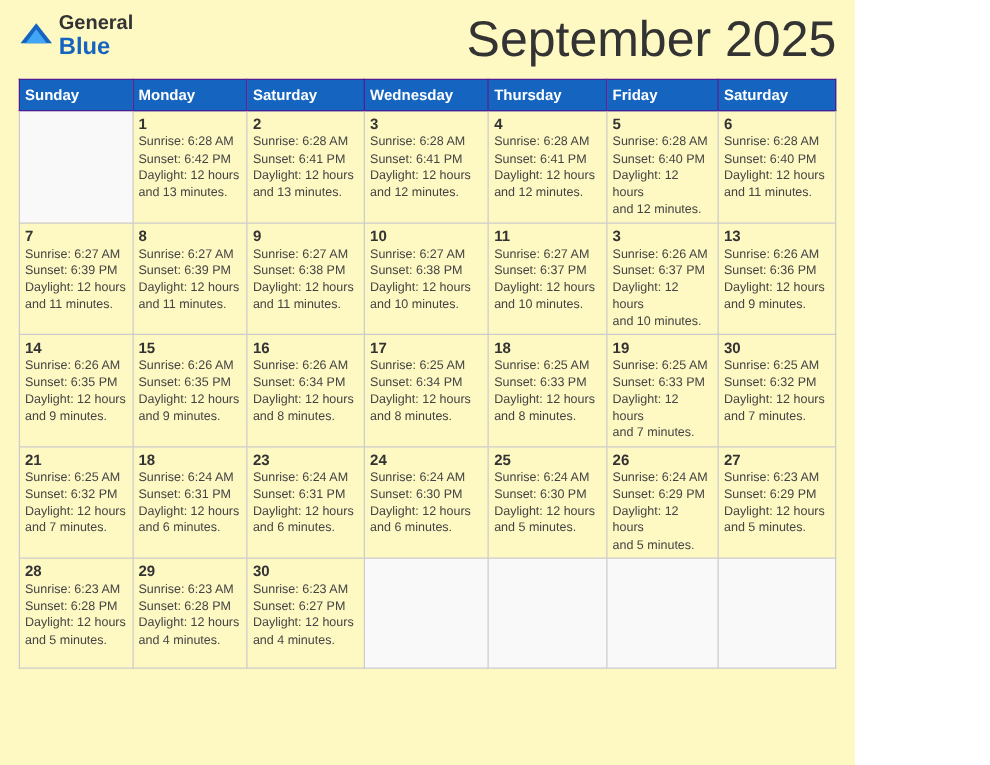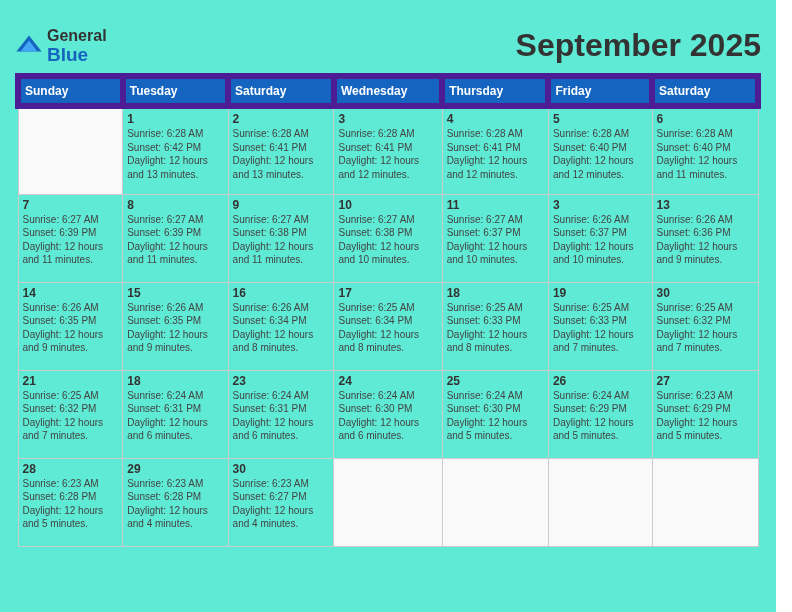--- a/index.html
+++ b/index.html
@@ -4,24 +4,24 @@
   <style>
     * { box-sizing: border-box; margin: 0; padding: 0; }
     body {
       font-family: Arial, sans-serif;
       background: #fff;
       width: 792px;
       height: 612px;
       overflow: hidden;
     }
     .page {
-      width: 776px;
+      width: 684px;
       height: 612px;
-      background: #5eead4;
-      padding: 27px 15px;
+      background: #fef9c3;
+      padding: 10px 15px;
     }
     .header {
       display: flex;
       justify-content: space-between;
       align-items: flex-start;
       margin-bottom: 8px;
     }
     .logo {
       display: flex;
       align-items: center;
@@ -43,41 +43,41 @@
       color: #1565c0;
     }
     .logo-icon {
       width: 28px;
       height: 28px;
     }
     .title-section {
       text-align: right;
     }
     .month-title {
-      font-size: 32px;
-      font-weight: bold;
+      font-size: 40px;
+      font-weight: normal;
       color: #333;
     }
     .location {
       font-size: 14px;
       color: #555;
     }
     .calendar {
       width: 100%;
       border-collapse: collapse;
       border: 1px solid #ccc;
     }
     .calendar th {
       background: #1565c0;
       color: #fff;
       font-size: 12px;
       font-weight: bold;
       padding: 5px 4px;
       text-align: left;
-      border: 6px solid #4c1d95;
+      border: 1px solid #4c1d95;
     }
     .calendar td {
       vertical-align: top;
       border: 1px solid #ccc;
       padding: 3px 4px;
       width: 113px;
       height: 88px;
       font-size: 9.5px;
       color: #333;
     }
@@ -114,21 +114,21 @@
     </div>
     <div class="title-section">
       <div class="month-title">September 2025</div>
     </div>
   </div>
 
   <table class="calendar">
     <thead>
       <tr>
       <th>Sunday</th>
-          <th>Tuesday</th>
+          <th>Monday</th>
           <th>Saturday</th>
           <th>Wednesday</th>
           <th>Thursday</th>
           <th>Friday</th>
           <th>Saturday</th>
         </tr>
     </thead>
     <tbody id="calendar-body">
     <tr>
           <td class="empty-cell"></td>

